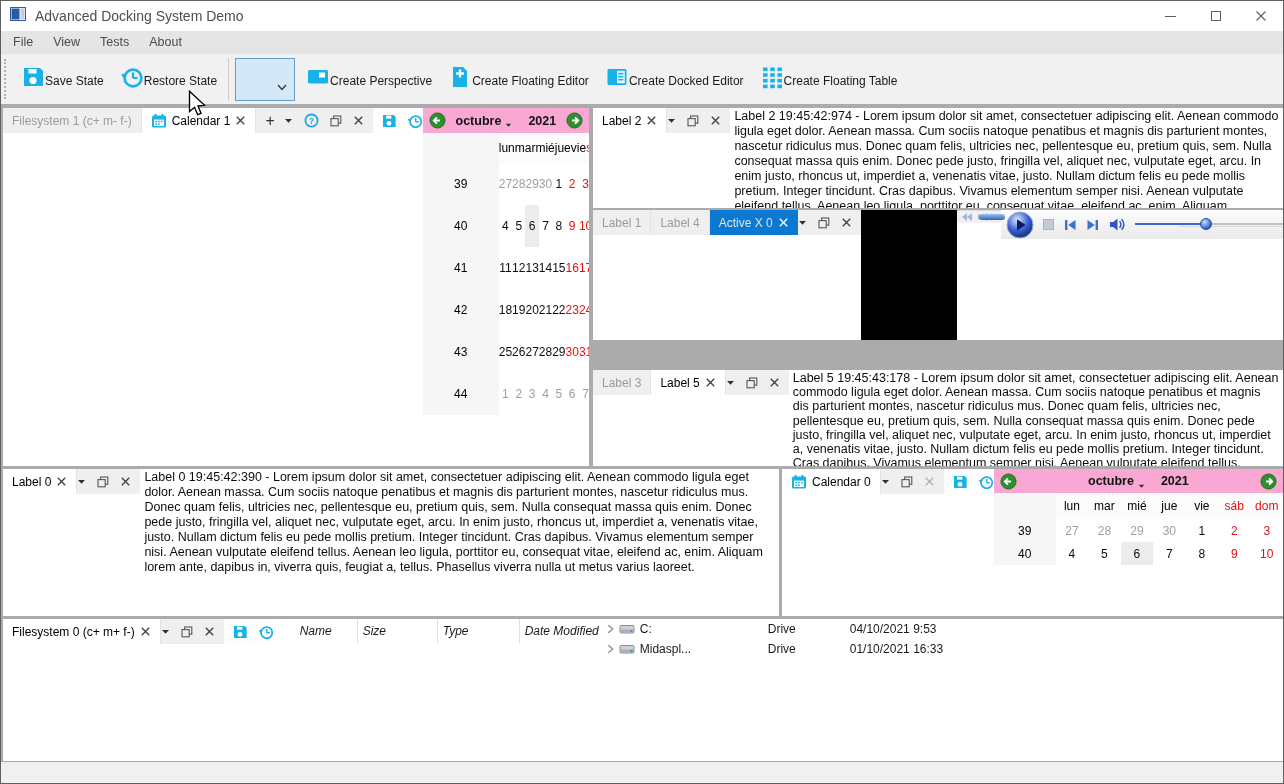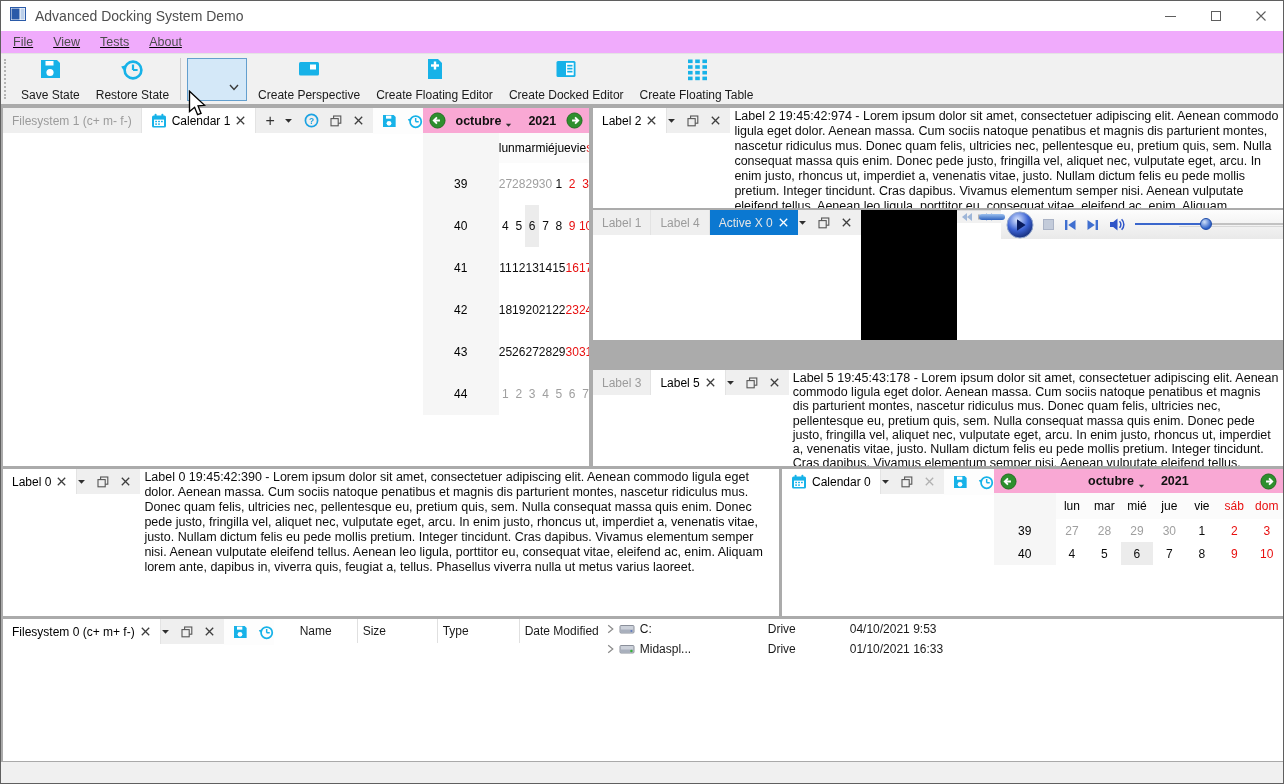--- a/index.html
+++ b/index.html
@@ -10,26 +10,26 @@
     border:1px solid #5f5f5f; overflow:hidden;
   }
   
   .titlebar { height:30px; display:flex; align-items:center; background:#fff; padding-left:9px; }
   .titlebar .title { color:#4e4e4e; font-size:14px; margin-left:9px; flex:1; }
   .wincontrols { display:flex; height:100%; }
   .winbtn { width:45px; height:100%; display:flex; align-items:center; justify-content:center; }
   .winbtn .minline { width:11px; height:0; border-top:1px solid #5e5e5e; }
   .winbtn .maxbox { width:10px; height:10px; border:1px solid #5e5e5e; }
   
-  .menubar { height:22px; background:#f0abfc; display:flex; align-items:center; padding-left:2px;text-decoration:underline; }
+  .menubar { height:22px; background:#e5e5e5; display:flex; align-items:center; padding-left:2px; }
   .menu-item { font-size:12.5px; color:#4c4c4c; padding:2px 10px; }
   
   .toolbar { height:51px; background:#f1f1f1; border-top:1px solid #e4e4e4; display:flex; align-items:center; position:relative; }
   .tb-handle { width:6px; height:40px; margin:0 3px 0 3px; border-left:2px dotted #b3b3b3; }
-  .tb-btn { display:flex; flex-direction:column; align-items:center; padding:11px 8px; }
+  .tb-btn { display:flex; flex-direction:row; align-items:center; padding:11px 8px; }
   .tb-btn .lbl { font-size:12px; color:#1a1a1a; margin-top:3px; white-space:nowrap; }
   .tb-sep { width:1px; height:42px; background:#cccccc; margin:0 3px; }
   .tb-combo { width:60px; height:43px; background:#d4e8f8; border:1px solid #639fce; margin:0 3px; position:relative; }
   .tb-combo .chev { position:absolute; right:7px; top:18px; }
   
   #dock { position:absolute; left:0; top:103px; width:1284px; height:659px; background:#ababab; }
   .area { position:absolute; background:#ffffff; display:flex; flex-direction:row; overflow:hidden; }
   
   .tabbar { height:25px; flex:none; display:flex; align-items:stretch; background:#efefef; font-size:12px; }
   .tab { display:flex; align-items:center; gap:5px; padding:0 9px; color:#9b9b9b; border-right:1px solid #e3e3e3; white-space:nowrap; }
@@ -76,21 +76,21 @@
   .ctrlrow { height:29px; flex:none; background:linear-gradient(#fdfdfd,#e9e9e9); display:flex; align-items:center; gap:9px; padding-left:5px; }
   .stopbox { width:11px; height:11px; background:#c3cbda; border:1px solid #aab3c6; }
   .vol-slider { position:relative; width:148px; height:13px; }
   .vol-fill { position:absolute; left:0; top:5px; height:2px; width:48%; background:#3a66cc; }
   .vol-rest { position:absolute; left:48%; right:0; top:5px; height:2px; background:#c2c2c2; }
   .vol-rest2 { position:absolute; left:30%; right:0; top:8px; height:1px; background:#d8d8d8; }
   .vol-thumb { position:absolute; left:calc(48% - 6px); top:0; width:12px; height:12px; border-radius:50%;
                background:radial-gradient(circle at 35% 30%, #cfe0f8, #2e61c8 70%); border:1px solid #1d4aa8; }
   
   .fs-header { display:grid; grid-template-columns:84px 80px 82px 1fr; height:24px; align-items:center; font-size:12px; color:#1a1a1a; background:#fff; flex:none; }
-  .fs-header .hc { height:100%; display:flex; align-items:center; border-right:1px solid #e0e0e0; padding-left:5px; }
+  .fs-header .hc { height:100%; display:flex; align-items:center; border-right:1px solid #e0e0e0; padding-left:5px;font-style:italic; }
   .fs-header .hc:first-child { padding-left:26px; }
   .fs-header .hc:last-child { border-right:none; }
   .fs-row { display:grid; grid-template-columns:84px 80px 82px 1fr; height:20px; align-items:center; font-size:12px; color:#1a1a1a; }
   .fs-name { display:flex; align-items:center; gap:5px; padding-left:8px; white-space:nowrap; }
   .fs-cell { padding-left:5px; white-space:nowrap; }
   
   .statusbar { position:absolute; left:0; bottom:0; width:1284px; height:22px; background:#f0f0f0; border-top:1px solid #a9a9a9; }
   
   #cursor { position:absolute; left:187px; top:89px; z-index:99; pointer-events:none; }
 </style>

